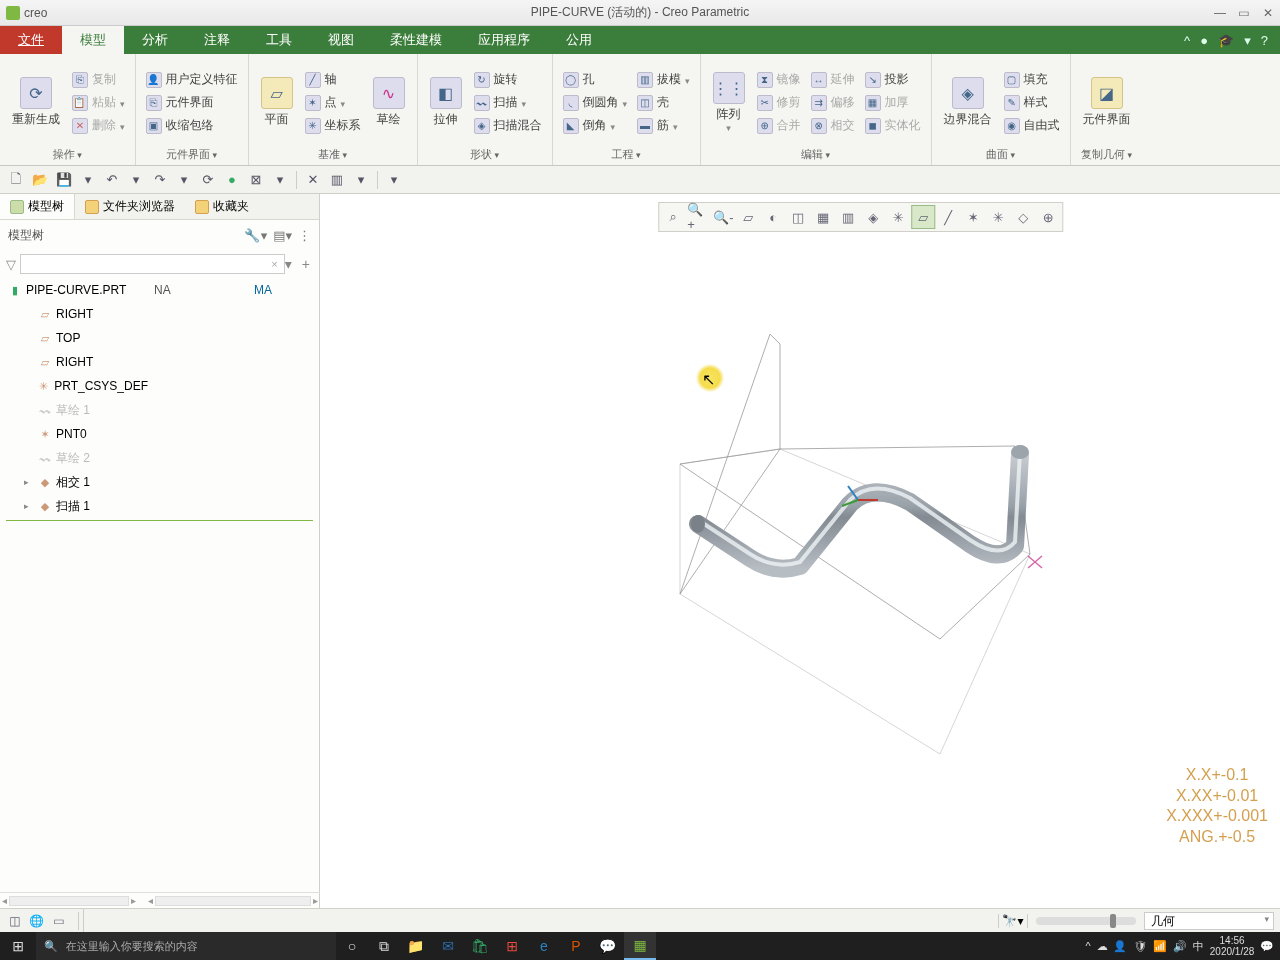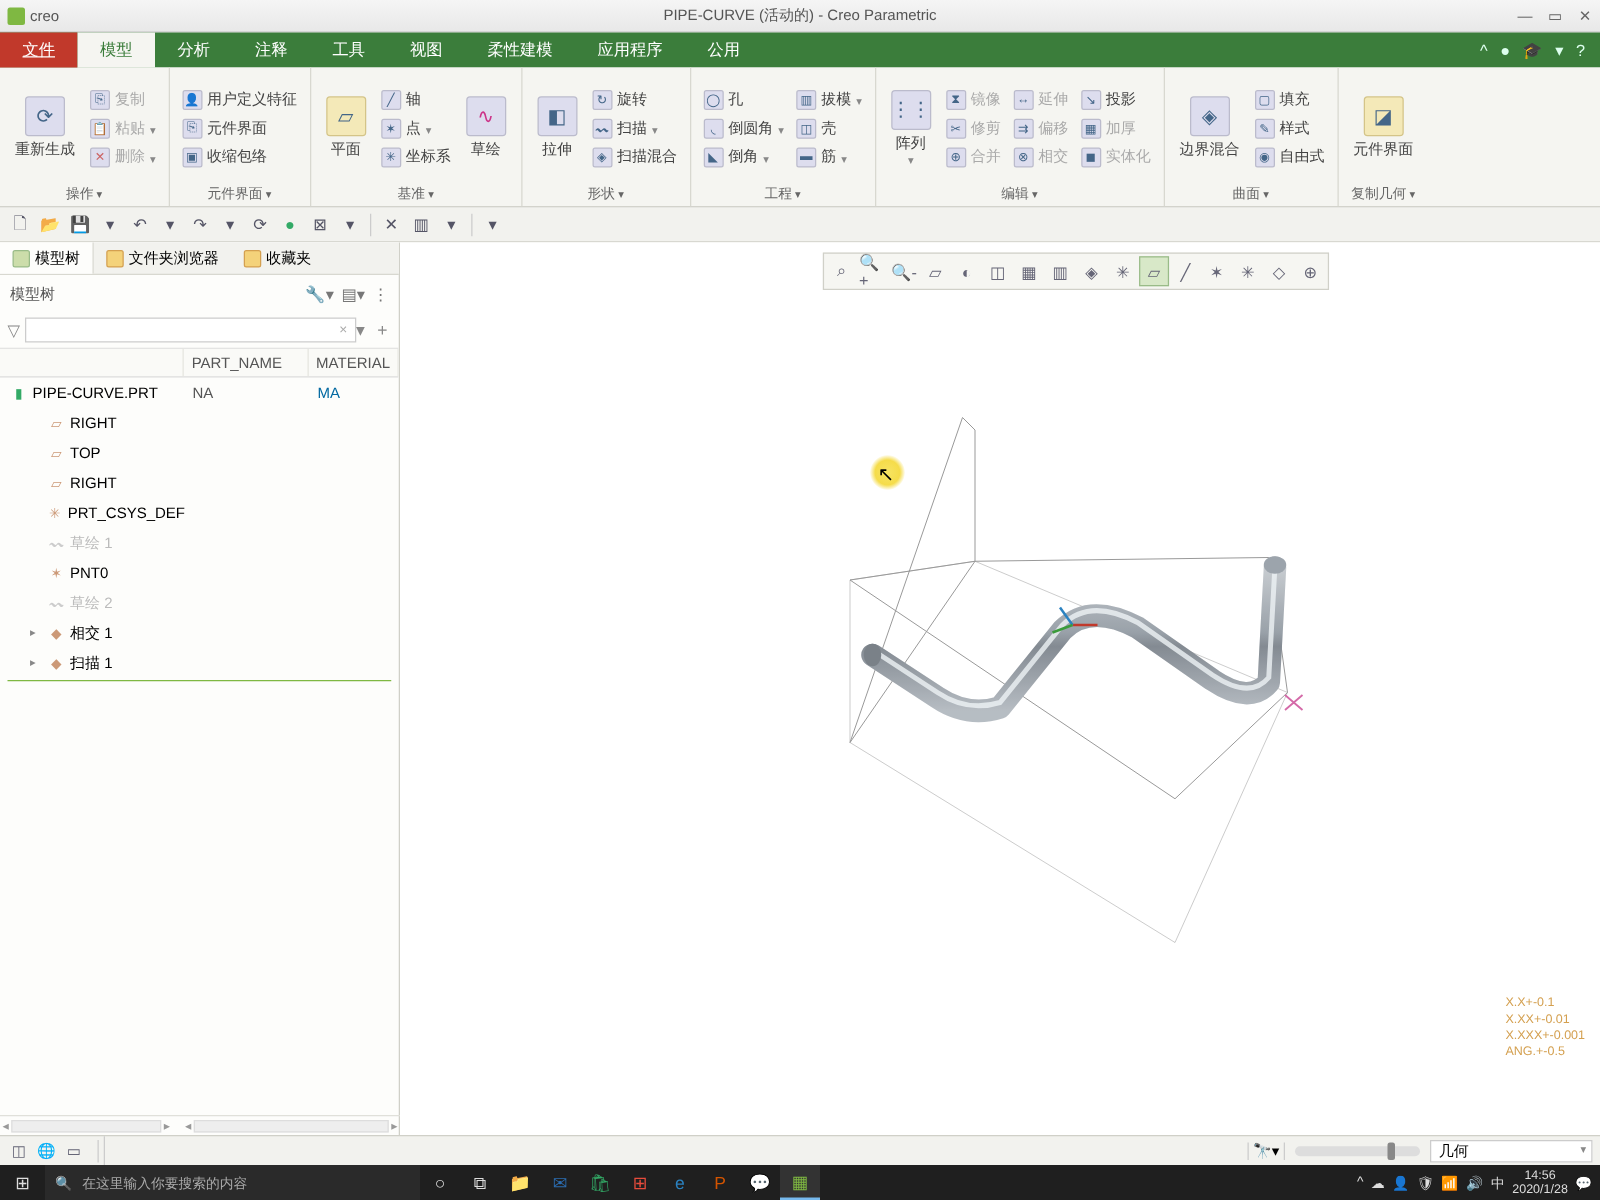--- a/index.html
+++ b/index.html
@@ -73,21 +73,21 @@
 .tree-row.dim { color:#bbb; }
 .tree-sep { height:1px;background:#7fb842;margin:2px 6px; }
 .tree-scrollx { height:16px;border-top:1px solid #e0e0da;display:flex;align-items:center;justify-content:space-between;padding:0 2px;color:#999;font-size:10px; position:absolute; bottom:0; left:0; width:320px;}
 .tree-scrollx .track { flex:1;height:10px;background:#eee;margin:0 2px;border:1px solid #ddd; }
 
 
 .canvas { flex:1; position:relative; background:#fff; }
 .view-toolbar { position:absolute; top:8px; left:50%; transform:translateX(-35%); background:#f6f6f2;border:1px solid #d0d0c8;display:flex;padding:2px;gap:1px; }
 .view-toolbar .vbtn { width:24px;height:24px;display:flex;align-items:center;justify-content:center;cursor:pointer;color:#667;font-size:13px;border:1px solid transparent; }
 .view-toolbar .vbtn.active { background:#d8e8c8;border-color:#9b8; }
-.coord-readout { position:absolute;right:12px;bottom:60px;font-family:monospace;font-size:10px;color:#d4a050;text-align:left;line-height:1.3; }
+.coord-readout { position:absolute;right:12px;bottom:60px;font-family:monospace;font-size:16px;color:#d4a050;text-align:center;line-height:1.3; }
 .cursor-highlight { position:absolute;width:28px;height:28px;border-radius:50%;background:radial-gradient(circle,#f7e463 0%,#f5dc4a 50%,rgba(245,220,74,0) 72%);pointer-events:none; }
 .cursor-arrow { position:absolute;font-size:16px;color:#000;pointer-events:none; }
 
 
 .model-svg { position:absolute; top:90px; left:160px; width:760px; height:560px; }
 
 
 .statusbar { position:absolute;left:0;right:0;bottom:28px;height:24px;background:#f2f2ee;border-top:1px solid #d0d0c8;display:flex;align-items:center;font-size:12px; }
 .statusbar .sb-left { display:flex;gap:4px;padding:0 6px; }
 .statusbar .sb-left span { width:18px;height:18px;display:flex;align-items:center;justify-content:center;cursor:pointer;color:#667; }
@@ -420,25 +420,20 @@
       </div>
     </div>
     <div class="panel-filter">
       <span class="filter-icon">▽</span>
       <input type="text" style="">
       <span class="clear">×</span>
       <span class="extra">▾</span>
       <span class="extra">+</span>
     </div>
     <div class="tree-table">
-      <div class="tree-header">
-        <div class="th-tree"></div>
-        <div class="th-part">PART_NAME</div>
-        <div class="th-mat">MATERIAL</div>
-      </div>
       <div class="tree-row">
         <div class="cell-tree">
             <span class="node-icon" style="color:#3a6">▮</span>
             <span>PIPE-CURVE.PRT</span>
           </div>
         <div class="cell-part">NA</div>
         <div class="cell-mat">MA</div>
       </div>
       <div id="tree-items">
           <div class="tree-row">

